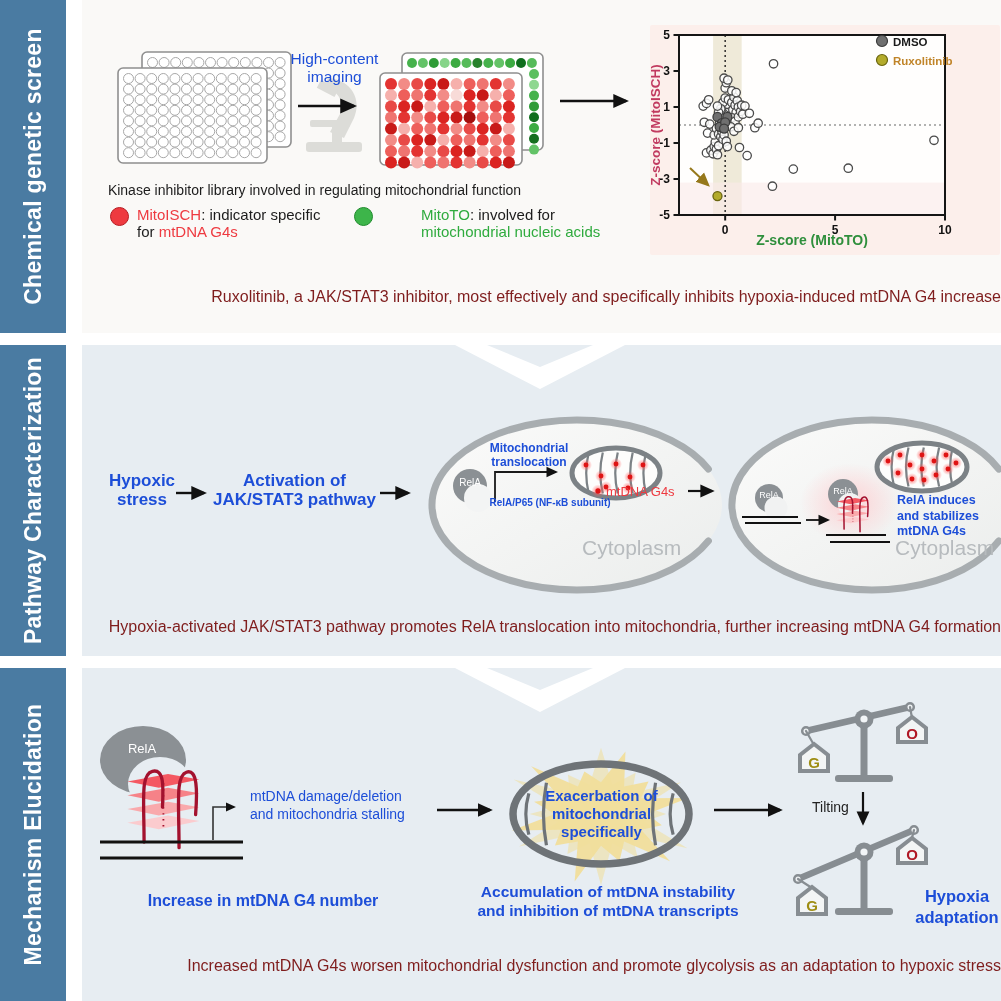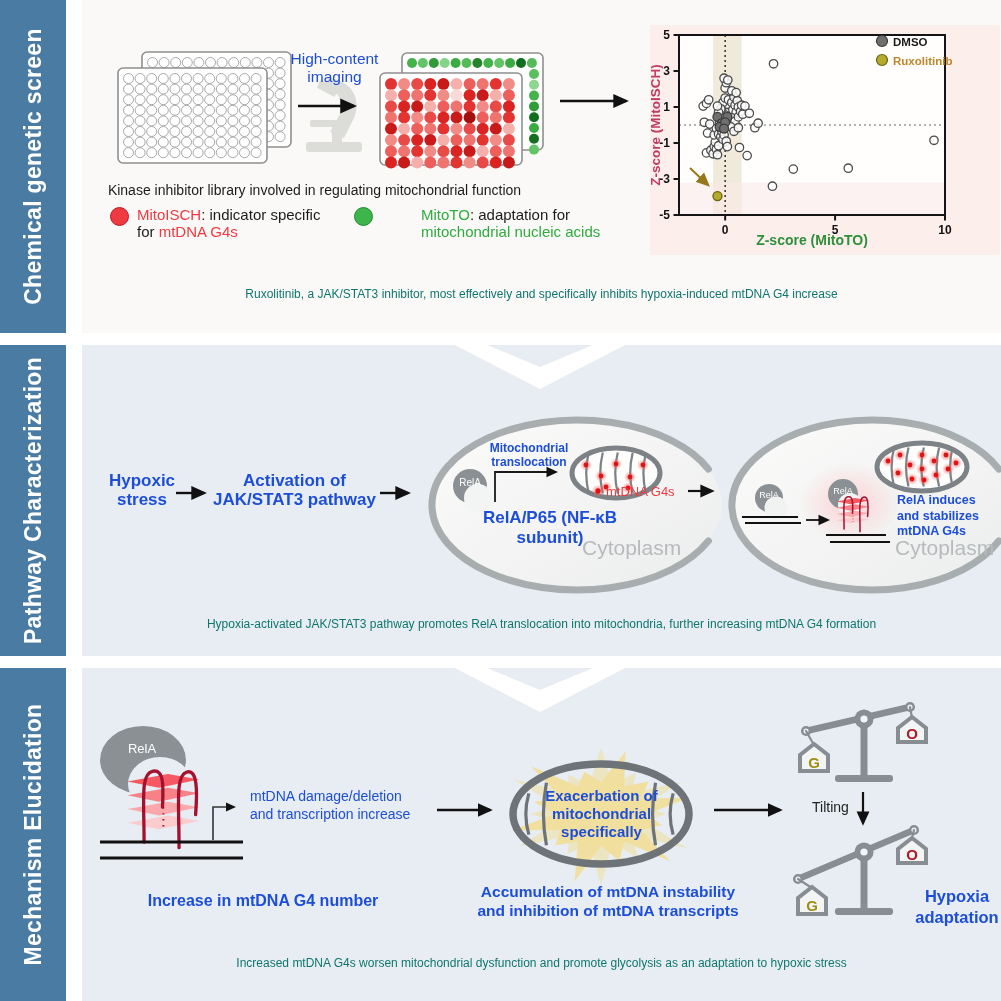--- a/index.html
+++ b/index.html
@@ -7,21 +7,21 @@
   .sec{position:absolute;left:0;width:1001px;background:#fff;}
   .sidebar{position:absolute;left:0;top:0;width:66px;height:100%;background:#4a7ba2;}
   .vlabel{position:absolute;left:0;top:0;height:66px;transform-origin:0 0;
     transform:rotate(-90deg) translateX(-100%);display:flex;align-items:center;justify-content:center;
     color:#fff;font-weight:bold;font-size:23px;white-space:nowrap;letter-spacing:.3px;}
   .content{position:absolute;left:82px;top:0;width:919px;height:100%;}
   .bg1{background:#faf9f7;} .bg2{background:#e7edf2;}
   svg.art{position:absolute;left:0;top:0;}
   .t{position:absolute;line-height:1.15;color:#1d4ed8;}
   .ctr{text-align:center;}
-  .caption{left:0;width:919px;text-align:center;font-size:12px;color:#0f766e;}
+  .caption{left:0;width:919px;text-align:right;font-size:16px;color:#7f1d1d;}
   .c-red{color:#ee3a40;} .c-green{color:#2fab3e;margin-left:40px;}
   .dot{display:inline-block;width:17px;height:17px;border-radius:50%;flex:none;margin-top:1px;}
   .legend-item{position:absolute;display:flex;gap:8px;font-size:15px;color:#1c1c1c;}
   .band{position:absolute;left:0;width:1001px;height:12px;background:#fff;z-index:6;}
   .chev{position:absolute;left:0;width:1001px;height:50px;z-index:6;pointer-events:none;}
   .white{color:#fff;}
 </style>
 </head>
 <body>
 
@@ -472,21 +472,21 @@
     <div class="legend-item" style="left:28px;top:206px;">
       <span class="dot" style="background:#ee3a40;border:1.5px solid #b81c22;"></span>
       <span>
         <span class="c-red">MitoISCH</span><span>: indicator specific</span><br>
         <span>for </span><span class="c-red">mtDNA G4s</span>
       </span>
     </div>
     <div class="legend-item" style="left:272px;top:206px;">
       <span class="dot" style="background:#3db54a;border:1.5px solid #1f8c2d;"></span>
       <span>
-        <span class="c-green">MitoTO</span><span>: adaptation for</span><br>
+        <span class="c-green">MitoTO</span><span>: involved for</span><br>
         <span class="c-green">mitochondrial nucleic acids</span>
       </span>
     </div>
     <div class="t caption" style="top:288px;">Ruxolitinib, a JAK/STAT3 inhibitor, most effectively and specifically inhibits hypoxia-induced mtDNA G4 increase</div>
   </div>
 </div>
 
 <div class="band" style="top:333px;"></div>
 <svg class="chev" style="top:345px;">
   <polygon points="455,0 540,44 625,0 593,0 540,22 487,0" fill="#ffffff"></polygon>
@@ -628,21 +628,21 @@
     <div class="t ctr" style="left:120px;top:127px;width:185px;font-size:17px;font-weight:bold;line-height:1.1;">
       <div>Activation of</div>
       <div>JAK/STAT3 pathway</div>
     </div>
     <div class="t ctr" style="left:386px;top:96px;width:122px;font-size:12px;font-weight:bold;line-height:1.2;">
       <div>Mitochondrial</div>
       <div>translocation</div>
     </div>
     <div class="t white ctr" style="left:368px;top:132px;width:40px;font-size:10px;">RelA</div>
     <div class="t c-red" style="left:524px;top:140px;font-size:13px;">mtDNA G4s</div>
-    <div class="t ctr" style="left:368px;top:163px;width:200px;font-size:17px;font-weight:bold;">RelA/P65 (NF-κB subunit)</div>
+    <div class="t ctr" style="left:368px;top:152px;width:200px;font-size:10px;font-weight:bold;">RelA/P65 (NF-κB subunit)</div>
     <div class="t" style="left:500px;top:191px;font-size:21px;color:#b7bbbe;">Cytoplasm</div>
     <div class="t white ctr" style="left:669px;top:145px;width:36px;font-size:9px;">RelA</div>
     <div class="t white ctr" style="left:743px;top:141px;width:36px;font-size:9px;">RelA</div>
     <div class="t" style="left:815px;top:148px;width:110px;font-size:12.5px;font-weight:bold;line-height:1.25;">
       <div>RelA induces</div>
       <div>and stabilizes</div>
       <div>mtDNA G4s</div>
     </div>
     <div class="t" style="left:813px;top:191px;font-size:21px;color:#b7bbbe;">Cytoplasm</div>
     <div class="t caption" style="top:273px;">Hypoxia-activated JAK/STAT3 pathway promotes RelA translocation into mitochondria, further increasing mtDNA G4 formation</div>
@@ -728,21 +728,21 @@
         <line x1="832" y1="162" x2="830" y2="170" stroke="#878d92" stroke-width="2.2"></line>
         <path d="M716 246 L716 230 L730 219 L744 230 L744 246 Z" fill="#f3f5f5" stroke="#878d92" stroke-width="4"></path>
         <path d="M816 195 L816 181 L830 170 L844 181 L844 195 Z" fill="#f3f5f5" stroke="#878d92" stroke-width="4"></path>
         <text x="730" y="243" text-anchor="middle" font-size="15" font-weight="bold" stroke="none" fill="#9e8d12">G</text>
         <text x="830" y="192" text-anchor="middle" font-size="15" font-weight="bold" stroke="none" fill="#b01824">O</text>
       </g>
     </svg>
     <div class="t white ctr" style="left:28px;top:74px;width:64px;font-size:13px;">RelA</div>
     <div class="t" style="left:168px;top:120px;font-size:14px;line-height:1.25;">
       <div>mtDNA damage/deletion</div>
-      <div>and transcription increase</div>
+      <div>and mitochondria stalling</div>
     </div>
     <div class="t ctr" style="left:56px;top:224px;width:250px;font-size:16px;font-weight:bold;">Increase in mtDNA G4 number</div>
     <div class="t ctr" style="left:447px;top:119px;width:145px;font-size:15px;font-weight:bold;line-height:1.2;">
       <div>Exacerbation of</div>
       <div>mitochondrial</div>
       <div>specifically</div>
     </div>
     <div class="t ctr" style="left:376px;top:214px;width:300px;font-size:15.5px;font-weight:bold;line-height:1.25;">
       <div>Accumulation of mtDNA instability</div>
       <div>and inhibition of mtDNA transcripts</div>

